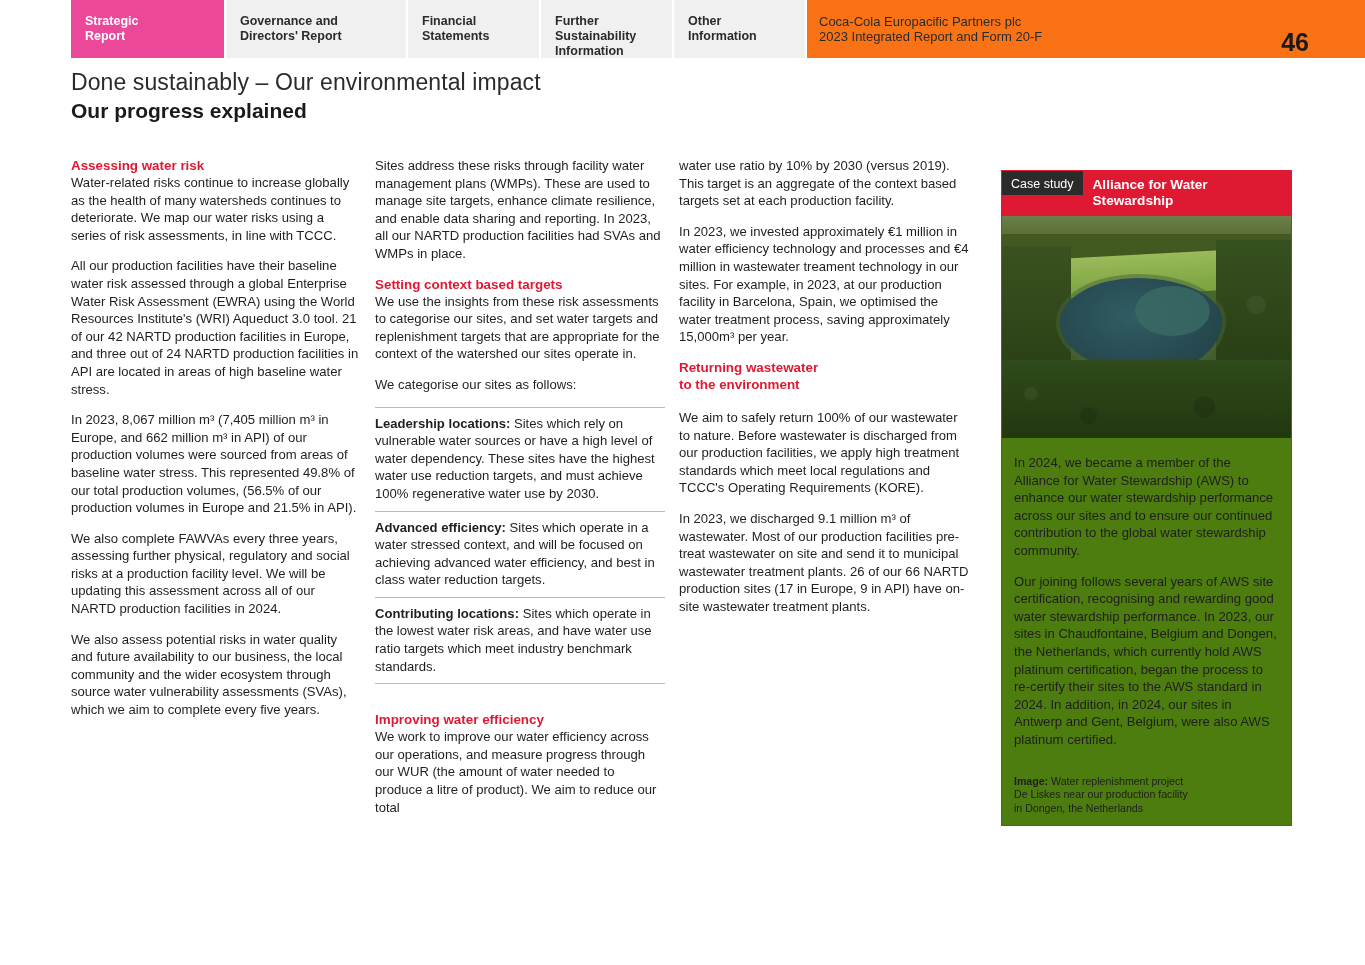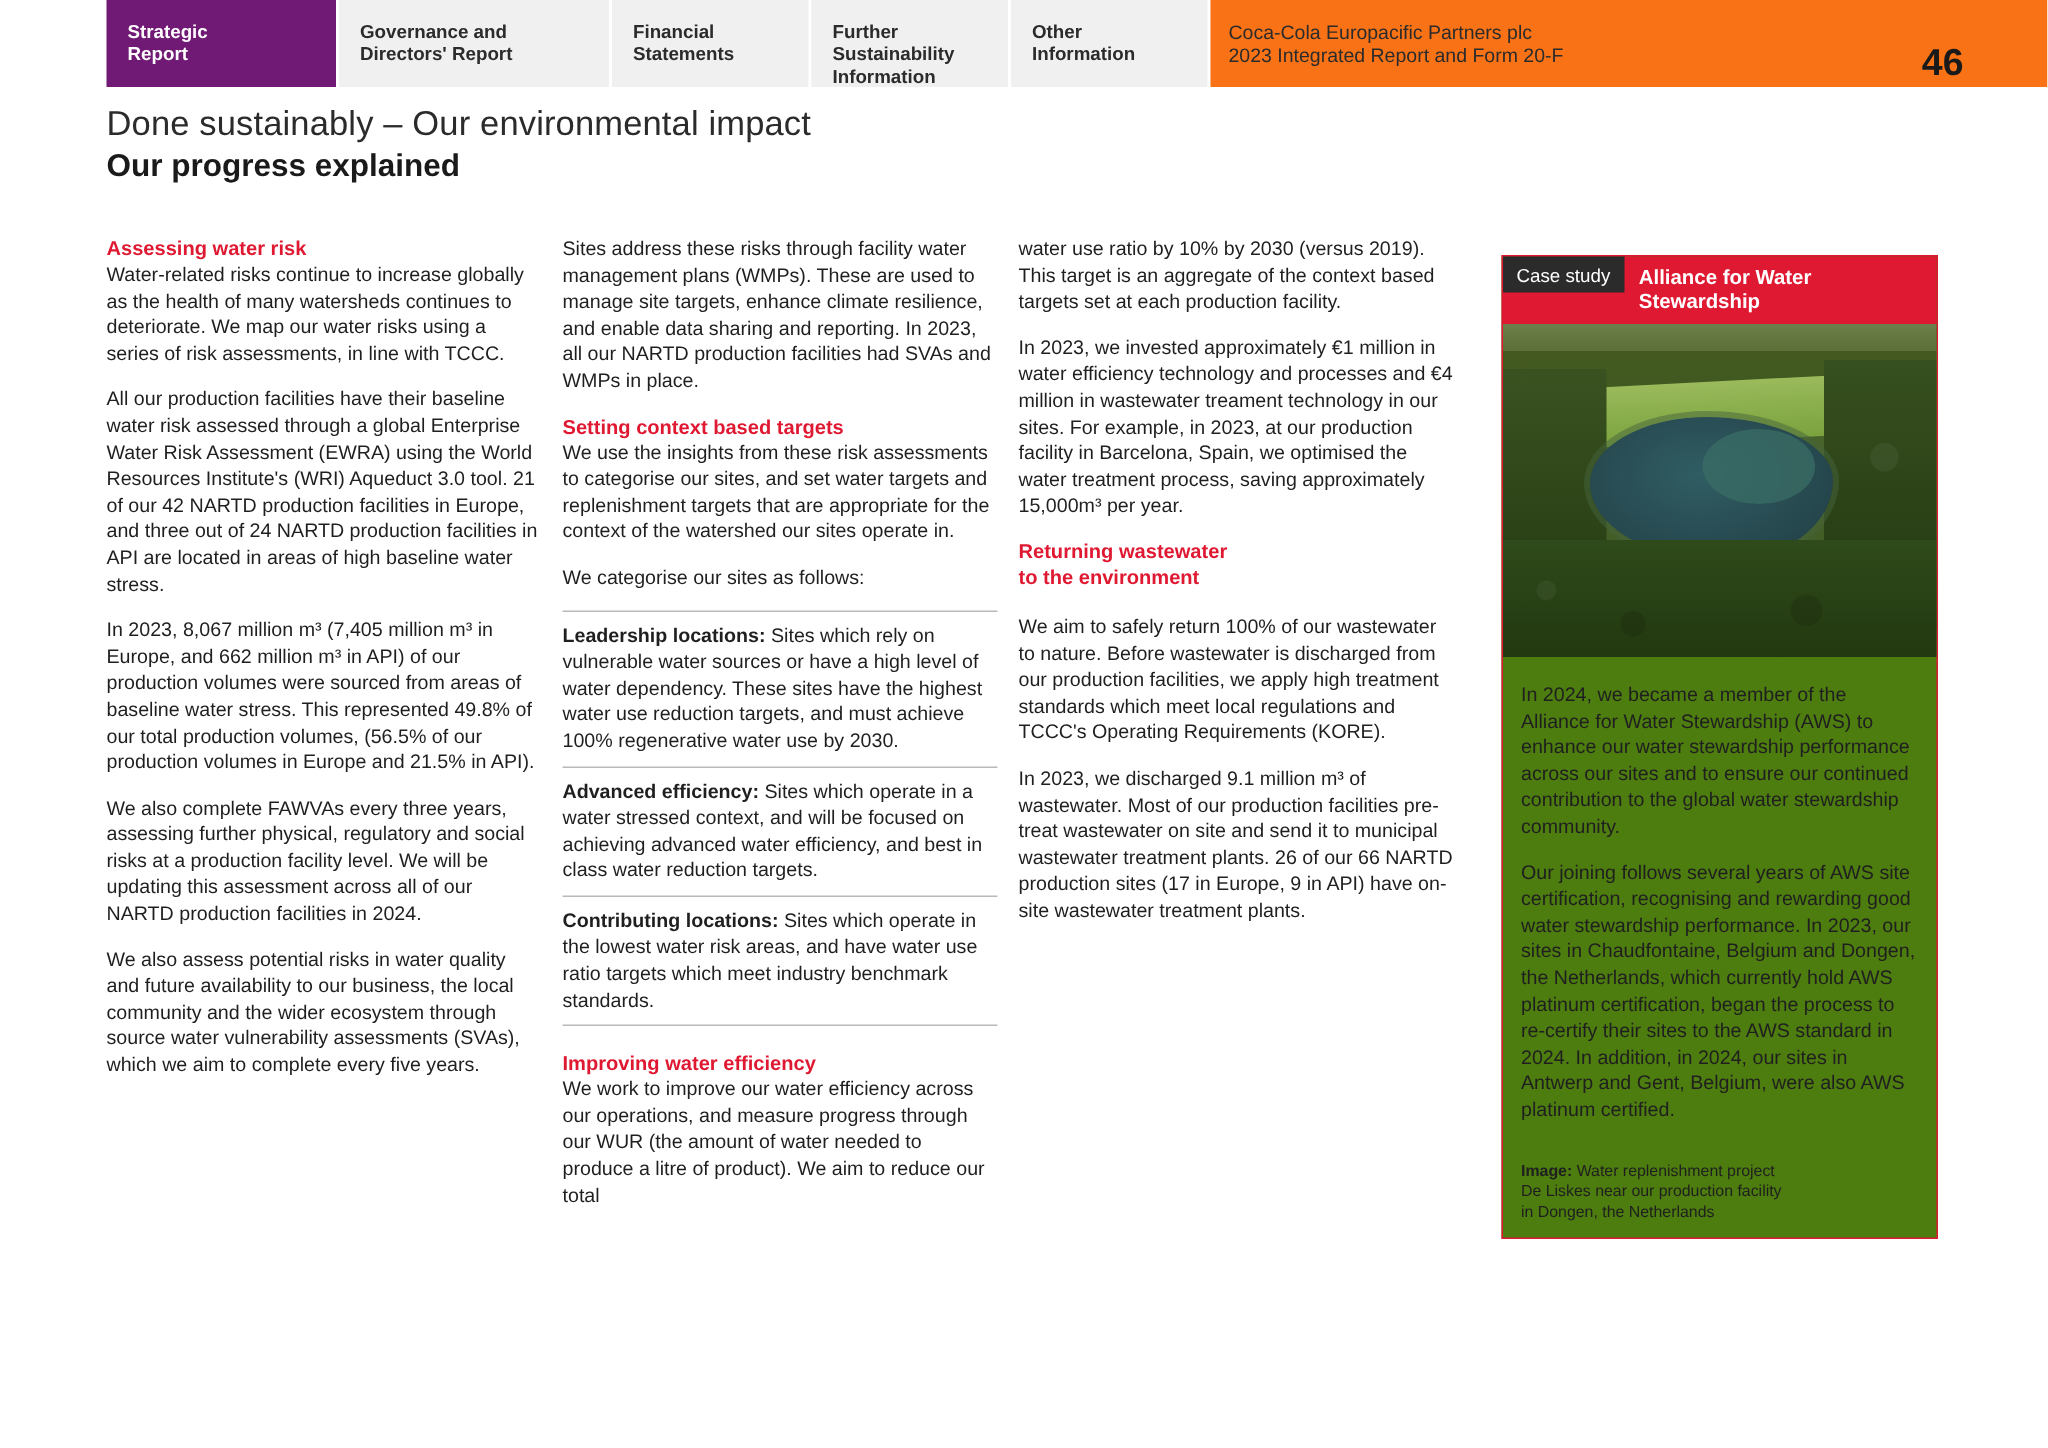--- a/index.html
+++ b/index.html
@@ -28,21 +28,21 @@
     padding: 14px 14px 0 14px;
     font-size: 12.5px;
     line-height: 15px;
     font-weight: bold;
     color: #2b2b2b;
     background: #f0f0f0;
     border-right: 2px solid #ffffff;
     white-space: pre-line;
   }
   .nav-tab.active {
-    background: #701a75;
+    background: #ec4899;
     color: #ffffff;
   }
   .nav-tab.t1 { width: 155px; margin-left: 71px; }
   .nav-tab.t2 { width: 182px; }
   .nav-tab.t3 { width: 133px; }
   .nav-tab.t4 { width: 133px; }
   .nav-tab.t5 { width: 133px; }
   .nav-report {
     flex: 1;
     background: #f97316;
@@ -98,21 +98,21 @@
   }
   .col p { margin: 0 0 13px 0; }
   .col p:last-child { margin-bottom: 0; }
   h3.red {
     color: #e01933;
     font-size: 13.4px;
     font-weight: bold;
     margin: 0 0 0 0;
     line-height: 17px;
   }
-  h3.red.spaced { margin-top: 16px; }
+  h3.red.spaced { margin-top: 27px; }
 
   .defs { margin-top: 12px; }
   .def-item {
     border-top: 1px solid #b9b9b9;
     padding: 7px 0 8px 0;
     font-size: 13.1px;
     line-height: 17.6px;
   }
   .def-item:last-child { border-bottom: 1px solid #b9b9b9; }
   .def-item b { font-weight: bold; }

